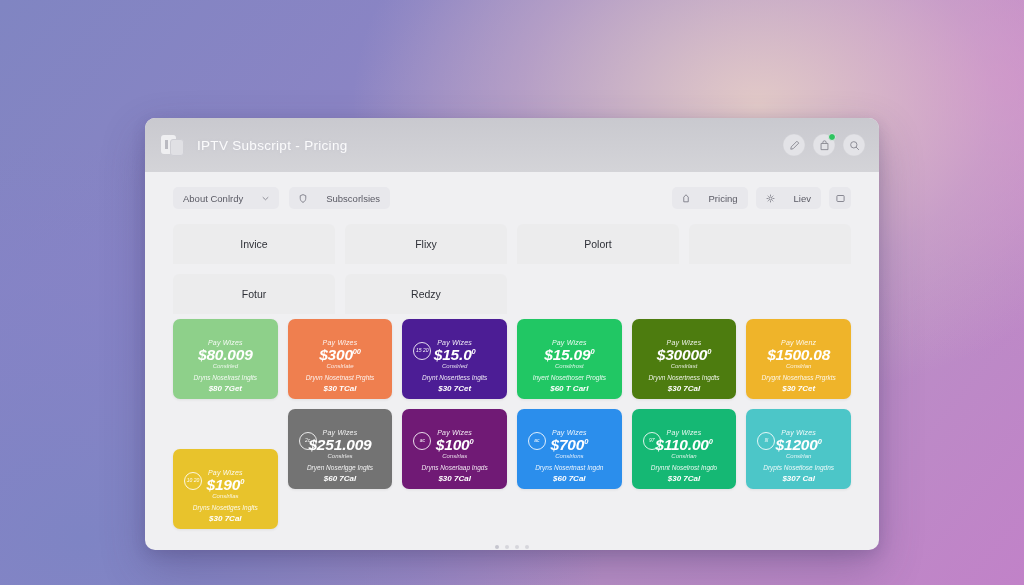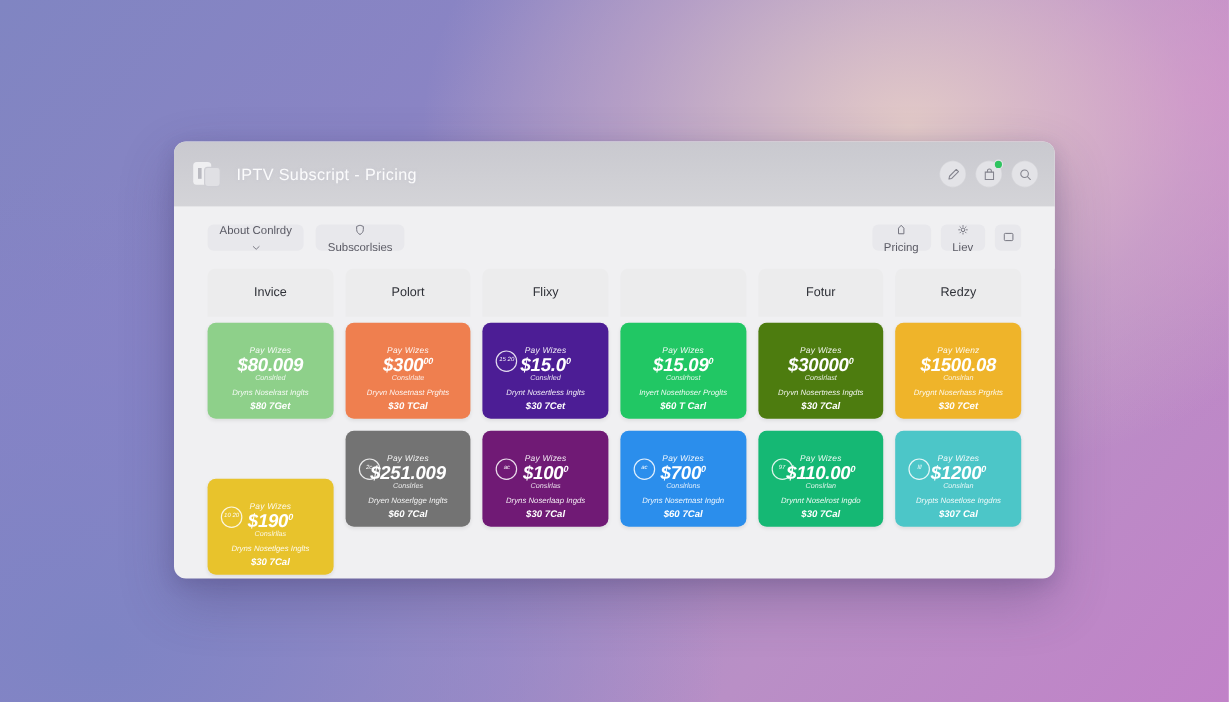--- a/index.html
+++ b/index.html
@@ -18,21 +18,21 @@
       radial-gradient(ellipse 60% 80% at 8% 92%, rgba(126,132,196,1) 0%, rgba(132,130,200,0.5) 55%, rgba(140,130,205,0) 85%),
       linear-gradient(130deg, #8085c2 0%, #8a84c4 28%, #a892c4 52%, #b98fc6 72%, #c182c8 100%);
   }
 
   
   .window {
     position: absolute;
     left: 145px;
     top: 118px;
     width: 734px;
-    height: 364px;
+    height: 432px;
     background: #f0f0f2;
     border-radius: 10px;
     box-shadow: 0 18px 44px rgba(60,50,100,0.30), 0 4px 14px rgba(60,50,100,0.18);
     overflow: hidden;
   }
 
   
   .titlebar {
     position: relative;
     height: 54px;
@@ -106,41 +106,40 @@
     background: #f0f0f2;
   }
   .tb-left { display: flex; gap: 10px; align-items: center; }
   .tb-right { margin-left: auto; display: flex; gap: 8px; align-items: center; }
 
   .pill {
     height: 22px;
     padding: 0 10px;
     border-radius: 5px;
     background: #e8e8ec;
-    display: flex; align-items: center; gap: 5px;
+    display: flex; align-items: center; gap: 19px;
     font-size: 9.5px;
     color: #5a5a64;
     white-space: nowrap;
     filter: blur(0.25px);
-    flex-direction: column;
   }
   .pill .cw { display:flex; align-items:center; }
   .pill-icon-box {
     width: 22px; height: 22px;
     border-radius: 5px;
     background: #e8e8ec;
     display:flex; align-items:center; justify-content:center;
   }
 
   
   .grid-area { padding: 0 28px; }
 
   .col-headers {
     display: grid;
-    grid-template-columns: repeat(6, 1fr);
+    grid-template-columns: repeat(4, 1fr);
     gap: 10px;
     margin-bottom: 5px;
   }
   .col-head {
     height: 40px;
     background: #ececed;
     border-radius: 6px 6px 0 0;
     display: flex;
     align-items: center;
     justify-content: center;
@@ -330,22 +329,22 @@
             </svg>
         </span>
       </div>
     </div>
   </div>
 
   <div class="grid-area">
 
     <div class="col-headers">
       <div class="col-head">Invice</div>
+      <div class="col-head">Flixy</div>
       <div class="col-head">Polort</div>
-      <div class="col-head">Flixy</div>
       <div class="col-head"></div>
       <div class="col-head">Fotur</div>
       <div class="col-head">Redzy</div>
     </div>
 
     <div class="card-row" id="row-0">
         <div class="card" style="background: rgb(142, 208, 138);">
           <div class="card-tag">Pay Wizes</div>
           <div class="card-price"><span>$80.009</span></div>
           <div class="card-sub">Conslrled</div>

